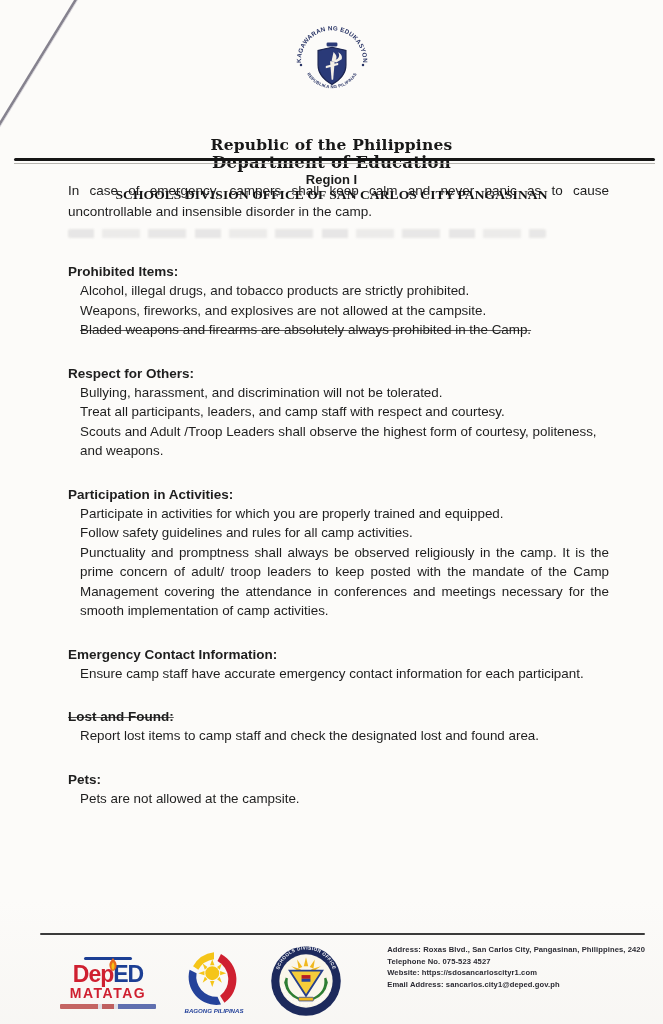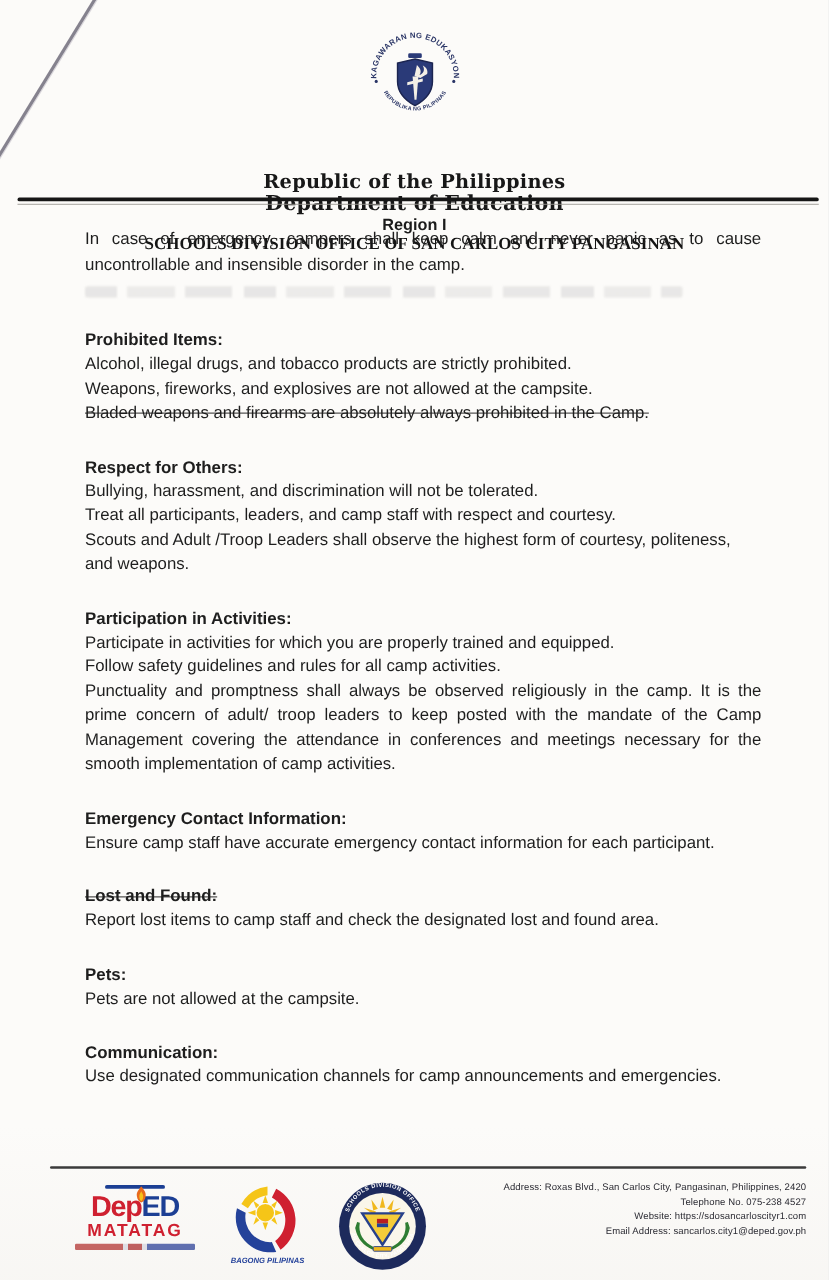--- a/index.html
+++ b/index.html
@@ -33,40 +33,40 @@
     height:9px;margin-top:7px;border-radius:2px;
     background:repeating-linear-gradient(90deg,
       rgba(125,125,130,.16) 0 26px, rgba(125,125,130,0) 26px 34px,
       rgba(125,125,130,.12) 34px 72px, rgba(125,125,130,0) 72px 80px,
       rgba(125,125,130,.15) 80px 118px, rgba(125,125,130,0) 118px 127px);
     filter:blur(1px);
   }
   .g1{width:478px;}
   .section{margin-top:24px;}
   .section-title{font-weight:bold;font-size:13.5px;line-height:19px;}
-  .section-line{font-size:13.4px;line-height:19.5px;}
+  .section-line{font-size:13.4px;line-height:19.5px;margin-left:12px;}
   .justify{text-align:justify;}
   .struck{text-decoration:line-through;text-decoration-thickness:1px;text-decoration-color:rgba(30,30,30,.75);}
   
   .footer-rule{position:absolute;top:933px;left:40px;right:18px;height:2px;background:#3b3b3b;border-radius:1px;}
   .footer{position:absolute;top:944px;left:56px;right:18px;display:flex;align-items:flex-start;}
-  .logos{display:flex;align-items:flex-start;gap:10px;}
+  .logos{display:flex;align-items:center;gap:10px;}
   .deped-logo{width:104px;text-align:center;position:relative;padding-top:4px;}
   .deped-topbar{width:48px;height:3px;background:#1c3f94;margin:0 auto 2px auto;border-radius:2px;}
   .deped-word{font-weight:bold;font-size:23px;line-height:24px;font-family:"Liberation Sans",sans-serif;letter-spacing:-1px;position:relative;}
   .deped-word .red{color:#cf2030;}
   .deped-word .blue{color:#1c3f94;}
   .deped-flame{position:absolute;top:-4px;left:51px;}
   .matatag{font-weight:bold;font-size:14px;line-height:15px;color:#cf2030;letter-spacing:1.5px;}
   .tagline-bar{
     height:5px;width:96px;margin:3px auto 0 auto;border-radius:1px;filter:blur(.5px);
     background:linear-gradient(90deg,#b8413f 0 40%, #d9d9e2 40% 44%, #b03a3a 44% 56%, #d9d9e2 56% 60%, #3a4e9e 60% 100%);
     opacity:.8;
   }
-  .addr{margin-left:auto;text-align:right;font-size:7.6px;line-height:11.5px;font-weight:normal;color:#2b2b33;letter-spacing:.1px;}
+  .addr{margin-left:auto;font-size:7.6px;line-height:11.5px;font-weight:bold;color:#2b2b33;letter-spacing:.1px;}
   .bp-caption{font-style:italic;font-weight:bold;}
 </style>
 </head>
 <body>
 
 <div class="page">
 
   <svg class="scan-corner" width="95" height="140" viewBox="0 0 95 140">
     <line x1="78" y1="-4" x2="-4" y2="130" stroke="#716d7c" stroke-width="2.6" opacity="0.85"></line>
     <line x1="80" y1="-4" x2="-2" y2="130" stroke="#b9b5c0" stroke-width="1" opacity="0.5"></line>
@@ -129,24 +129,20 @@
           <div class="section-title">Emergency Contact Information:</div>
           <div class="section-line">Ensure camp staff have accurate emergency contact information for each participant.</div>
         </div>
         <div class="section">
           <div class="section-title struck">Lost and Found:</div>
           <div class="section-line">Report lost items to camp staff and check the designated lost and found area.</div>
         </div>
         <div class="section">
           <div class="section-title">Pets:</div>
           <div class="section-line">Pets are not allowed at the campsite.</div>
-        </div>
-        <div class="section">
-          <div class="section-title">Communication:</div>
-          <div class="section-line">Use designated communication channels for camp announcements and emergencies.</div>
         </div>
       </div>
   </div>
 
   <div class="footer-rule"></div>
   <div class="footer">
     <div class="logos">
 
       <div class="deped-logo">
         <div class="deped-topbar"></div>
@@ -206,19 +202,19 @@
         <rect x="44" y="47" width="12" height="4" fill="#24429a"></rect>
         <path d="M 24,46 C 22,58 28,68 40,74 C 30,70 24,62 22,52 Z" fill="#2e7d32" stroke="#2e7d32" stroke-width="3" stroke-linecap="round"></path>
         <path d="M 76,46 C 78,58 72,68 60,74 C 70,70 76,62 78,52 Z" fill="#2e7d32" stroke="#2e7d32" stroke-width="3" stroke-linecap="round"></path>
         <rect x="40" y="72" width="20" height="5" rx="1" fill="#f0b81e" stroke="#27408b" stroke-width="1"></rect>
       </svg>
 
     </div>
 
     <div class="addr">
       <div>Address: Roxas Blvd., San Carlos City, Pangasinan, Philippines, 2420</div>
-      <div>Telephone No.  075-238 4527</div>
+      <div>Telephone No.  075-523 4527</div>
       <div>Website: https://sdosancarloscityr1.com</div>
       <div>Email Address: sancarlos.city1@deped.gov.ph</div>
     </div>
   </div>
 
 </div>
 
 </body></html>

